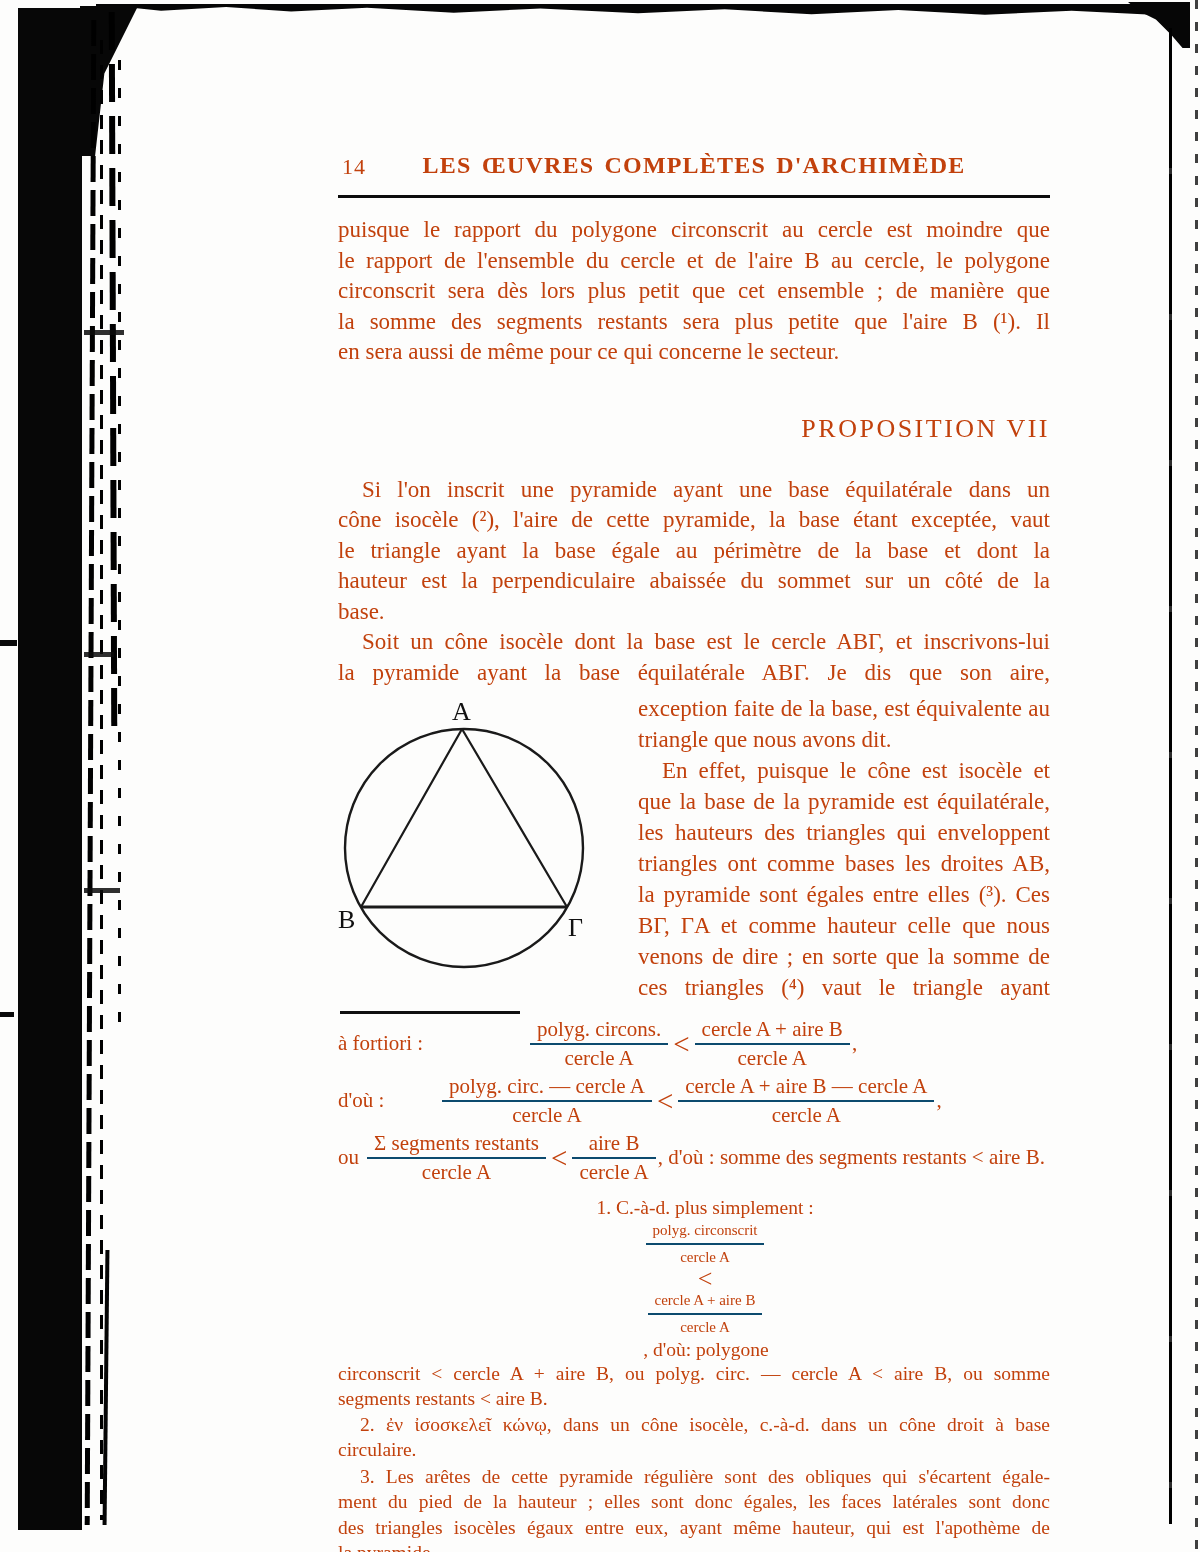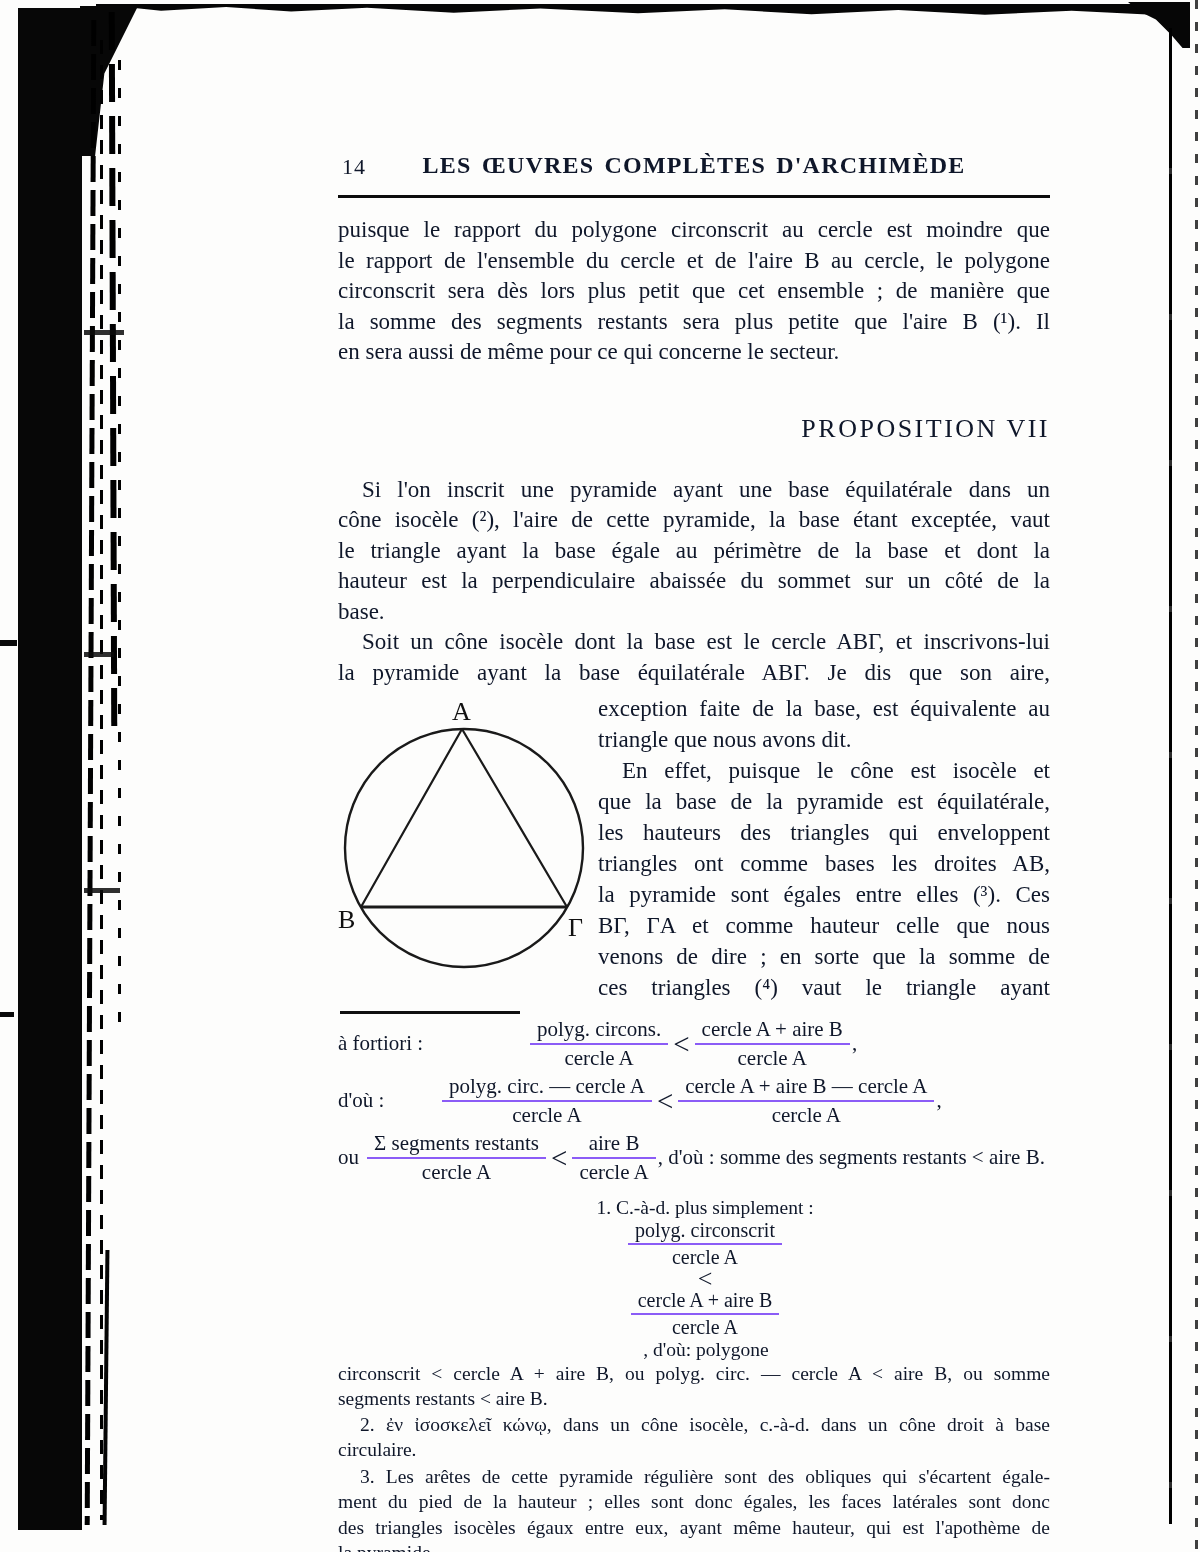--- a/index.html
+++ b/index.html
@@ -1,18 +1,18 @@
 <!DOCTYPE html>
 <html><head>
 <meta charset="utf-8">
 <style>
   html,body { margin:0; padding:0; background:#ffffff; }
   .scan {
     position:relative; width:1200px; height:1552px; overflow:hidden;
-    background:#fdfdfc; color:#0f172a;
+    background:#fdfdfc; color:#c2410c;
     font-family:"Liberation Serif","DejaVu Serif",serif;
   }
   
   .top-bar {
     position:absolute; left:96px; top:4px; width:1084px; height:15px; background:#060606;
     clip-path:polygon(0% 55%,2% 15%,6% 45%,12% 20%,18% 50%,25% 25%,33% 58%,41% 30%,50% 62%,58% 35%,66% 68%,74% 40%,82% 72%,90% 45%,97% 70%,100% 80%,100% 0%,0% 0%);
   }
   .corner-blob {
     position:absolute; left:1128px; top:2px; width:62px; height:46px; background:#060606;
     clip-path:polygon(0 0,100% 0,100% 100%,88% 100%,70% 72%,45% 38%,18% 20%);
@@ -49,40 +49,40 @@
   .bl.ind { text-indent:24px; }
   .para { margin:0; }
   .p1 { margin-top:17px; }
   .ptitle { margin:46px 0 0 0; text-align:right; font-size:26px; letter-spacing:2.5px; font-weight:normal; }
   .p2 { margin-top:31px; }
 
   .figrow { display:flex; margin-top:5px; }
   .figure { flex:0 0 252px; width:252px; padding-top:3px; }
   .figure svg { display:block; }
   .wrapcol { flex:1; padding-left:8px; }
-  .wrapcol .bl { line-height:31px; }
+  .wrapcol .bl { line-height:31px;margin-left:40px; }
 
   .fnsep { width:180px; height:2.5px; background:#101010; margin:8px 0 2px 2px; }
 
   .frow { display:flex; align-items:center; font-size:21px; margin-top:3px; }
   .flabel1 { flex:0 0 192px; }
   .flabel2 { flex:0 0 104px; }
   .flabel3 { flex:0 0 auto; margin-right:8px; }
   .frac { display:inline-block; text-align:center; vertical-align:middle; line-height:25px; }
-  .frac .num { display:block; border-bottom:2px solid #8b5cf6; padding:0 7px 1px 7px; }
+  .frac .num { display:block; border-bottom:2px solid #0c4a6e; padding:0 7px 1px 7px; }
   .frac .den { display:block; padding:1px 7px 0 7px; }
   .rel { font-size:29px; margin:0 5px; line-height:20px; }
   .ftail { margin-left:2px; }
   .frow .after { white-space:nowrap; }
 
   .footnotes { margin-top:12px; font-size:19.5px; }
   .footnotes .bl { line-height:25.5px; }
   .fn-ind { padding-left:22px; }
   .fnrow { display:flex; align-items:center; font-size:19.5px; padding-left:22px; margin-top:2px;flex-direction:column; }
-  .fnrow .frac { font-size:20px; line-height:23px; }
+  .fnrow .frac { font-size:15px; line-height:23px; }
   .fnrow .rel { font-size:26px; }
   .fn3 { margin-top:1px; }
 </style>
 </head>
 <body>
 
 <div class="scan">
 
   <div class="top-bar"></div>
   <div class="corner-blob"></div>

